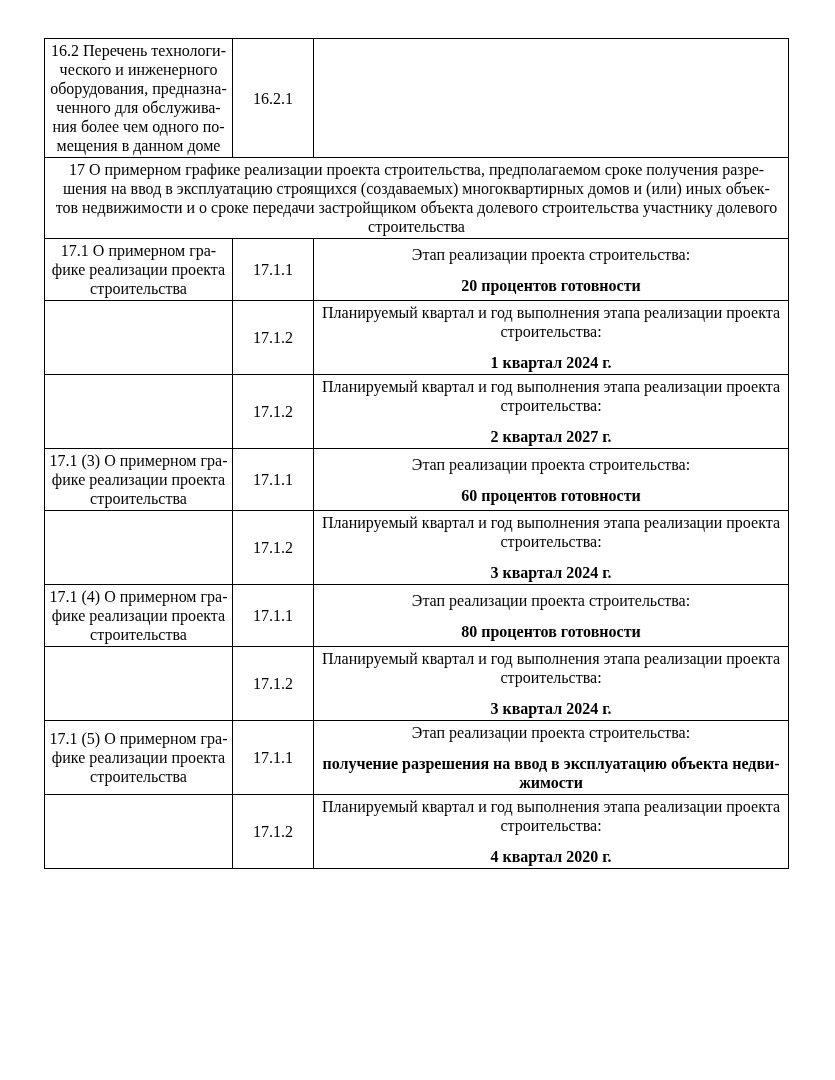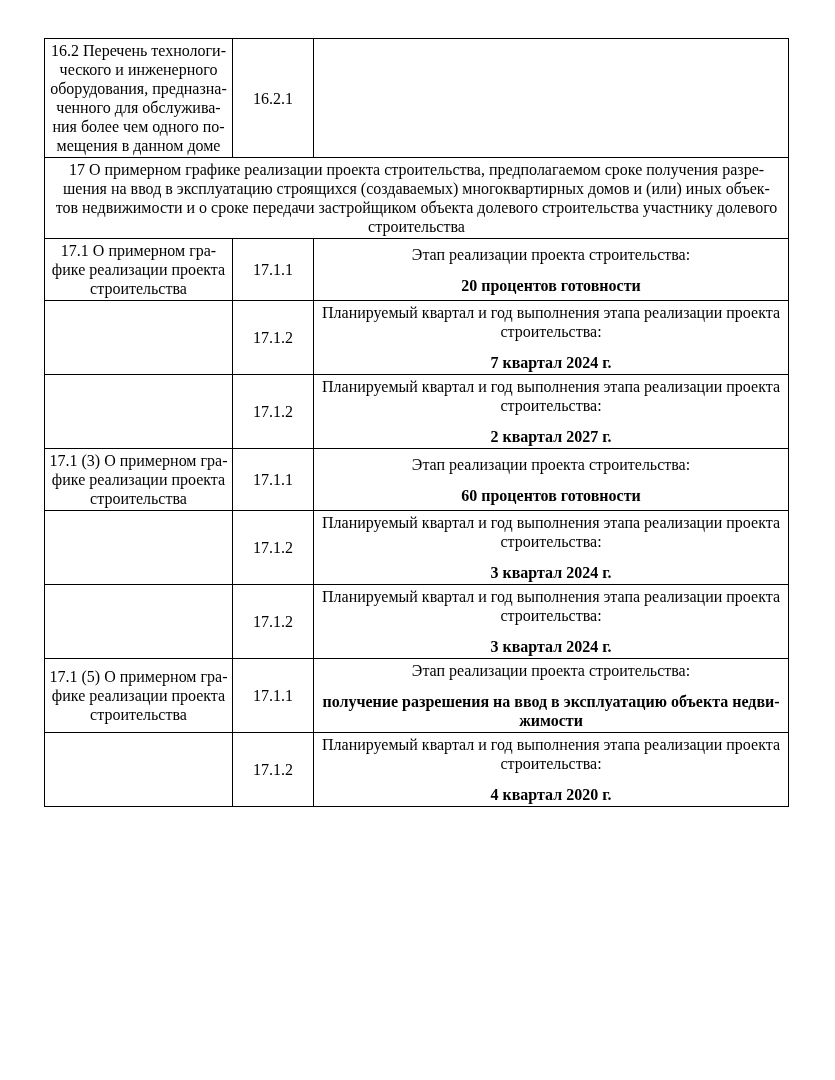--- a/index.html
+++ b/index.html
@@ -108,21 +108,21 @@
         <div class="field-value">20 процентов готовности</div>
       </td>
     </tr>
 
     <tr style="height:58px">
       <td class="title-cell"></td>
       <td class="code-cell">17.1.2</td>
       <td class="content-cell">
         <div class="field-label">Планируемый квартал и год выполнения этапа реализации проекта
 строительства:</div>
-        <div class="field-value">7 квартал 2024 г.</div>
+        <div class="field-value">1 квартал 2024 г.</div>
       </td>
     </tr>
 
 
     <tr style="height:59px">
       <td class="title-cell"></td>
       <td class="code-cell">17.1.2</td>
       <td class="content-cell">
         <div class="field-label">Планируемый квартал и год выполнения этапа реализации проекта
 строительства:</div>
@@ -144,20 +144,30 @@
     <tr style="height:59px">
       <td class="title-cell"></td>
       <td class="code-cell">17.1.2</td>
       <td class="content-cell">
         <div class="field-label">Планируемый квартал и год выполнения этапа реализации проекта
 строительства:</div>
         <div class="field-value">3 квартал 2024 г.</div>
       </td>
     </tr>
 
+    <tr style="height:56px">
+      <td class="title-cell">17.1 (4) О примерном гра-
+фике реализации проекта
+строительства</td>
+      <td class="code-cell">17.1.1</td>
+      <td class="content-cell">
+        <div class="field-label">Этап реализации проекта строительства:</div>
+        <div class="field-value">80 процентов готовности</div>
+      </td>
+    </tr>
 
     <tr style="height:59px">
       <td class="title-cell"></td>
       <td class="code-cell">17.1.2</td>
       <td class="content-cell">
         <div class="field-label">Планируемый квартал и год выполнения этапа реализации проекта
 строительства:</div>
         <div class="field-value">3 квартал 2024 г.</div>
       </td>
     </tr>

